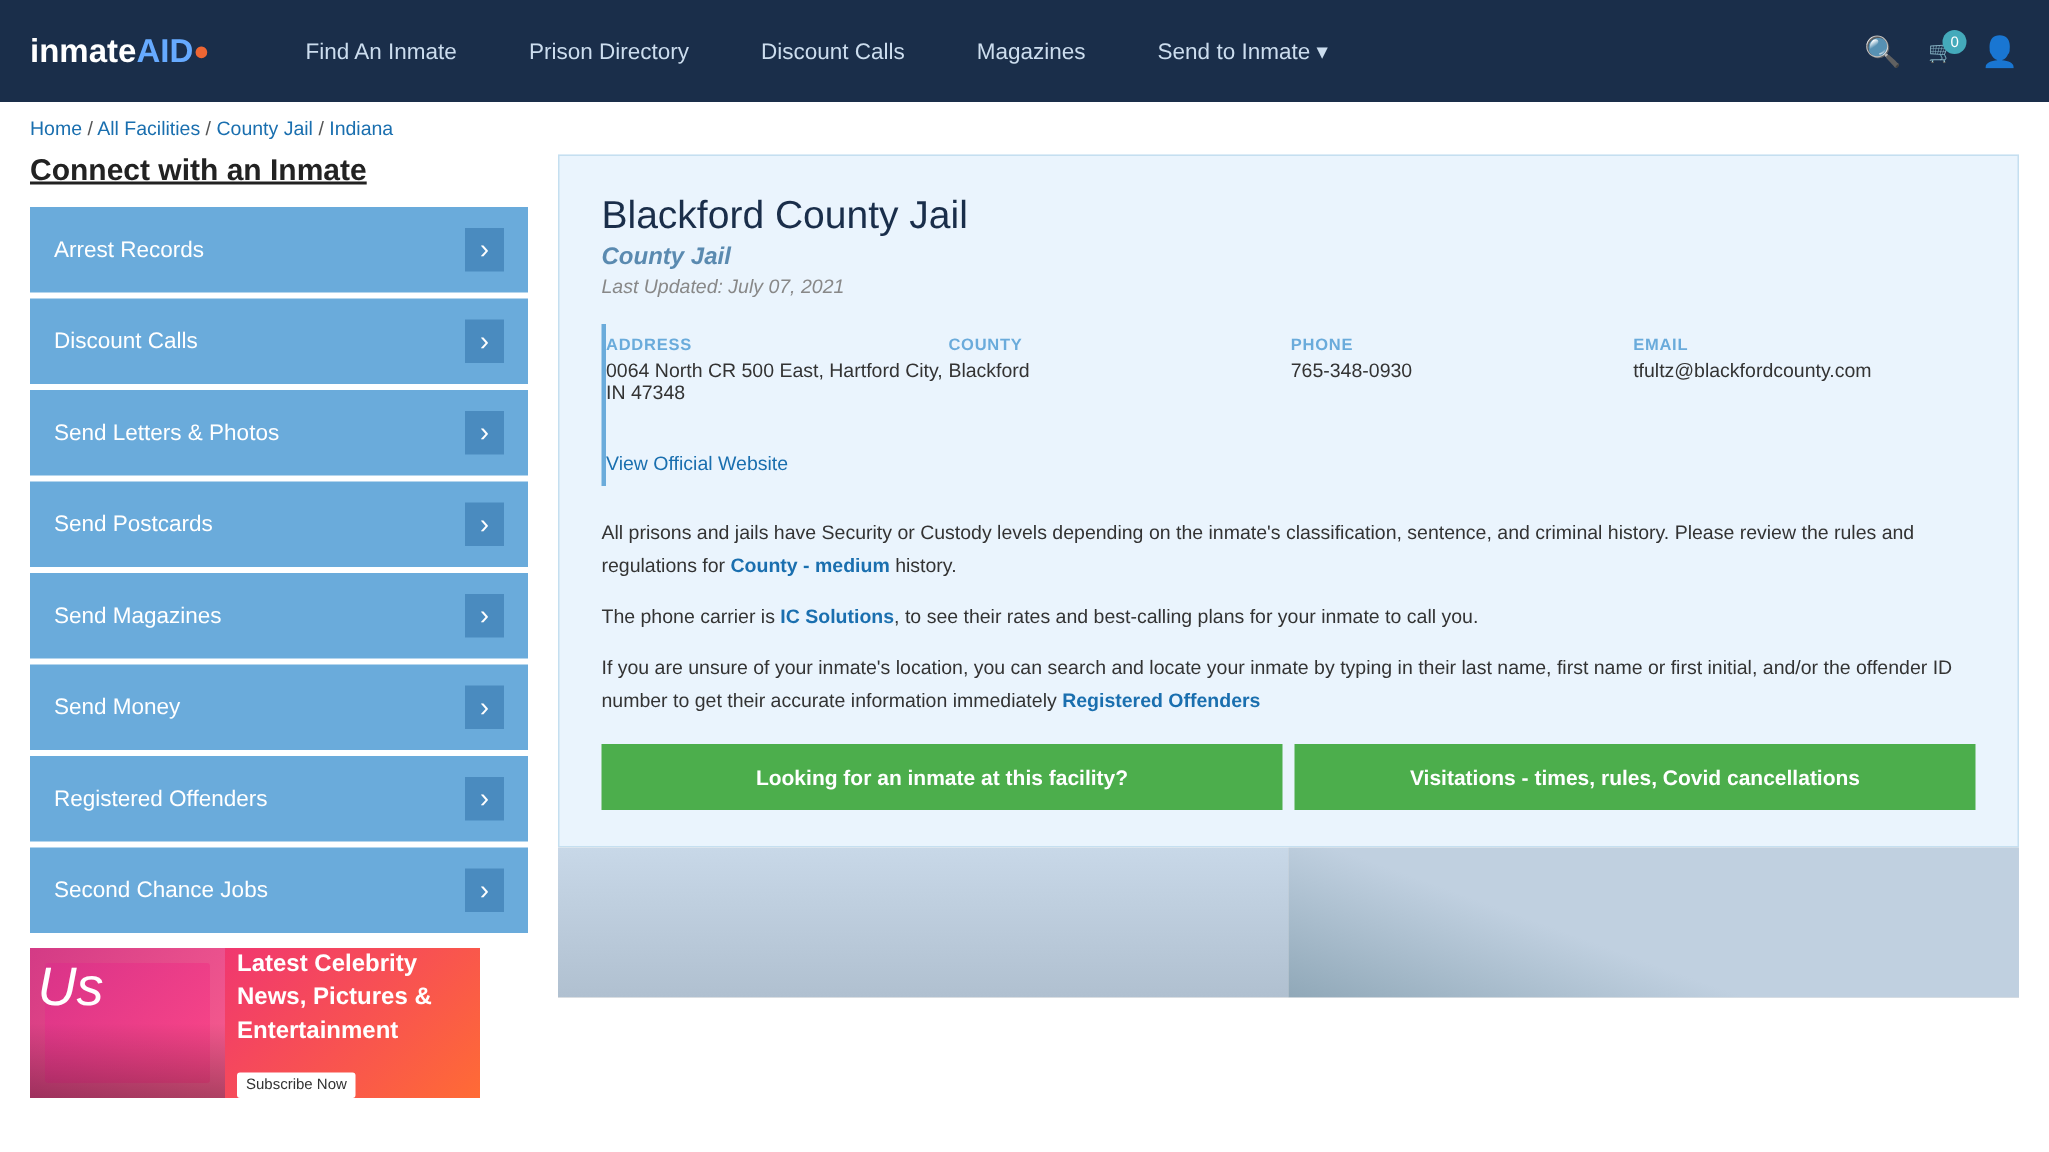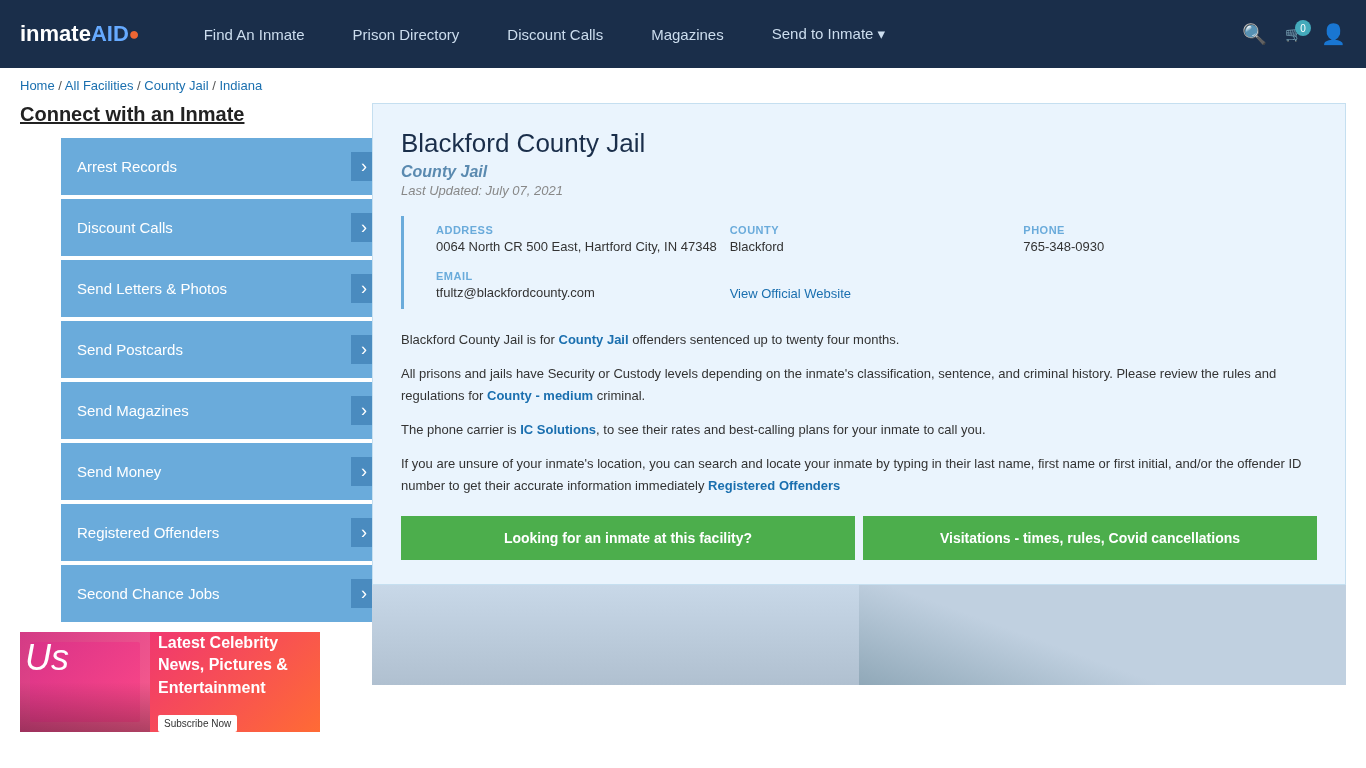--- a/index.html
+++ b/index.html
@@ -101,21 +101,20 @@
       justify-content: space-between;
       background: #6aabdb;
       color: #fff;
       padding: 14px 16px;
       margin-bottom: 4px;
       cursor: pointer;
       font-size: 15px;
       border: none;
       width: 100%;
       text-align: right;
-      margin-left: 41px;
     }
     .sidebar-btn .arrow {
       background: #4a8bbf;
       padding: 4px 10px;
       font-size: 18px;
     }
     .sidebar-ad {
       margin-top: 10px;
       width: 300px;
       height: 100px;
@@ -183,24 +182,24 @@
       font-weight: bold;
     }
     .facility-updated {
       font-size: 13px;
       color: #888;
       font-style: italic;
       margin-bottom: 18px;
     }
     .facility-info-grid {
       display: grid;
-      grid-template-columns: 1fr 1fr 1fr;
+      grid-template-columns: 1fr 1fr 1fr 1fr;
       gap: 0;
       border-left: 3px solid #6aabdb;
-      padding-left: 32px;
+      padding-left: 0;
       margin-bottom: 20px;
     }
     .info-block {
       padding: 8px 0;
     }
     .info-label {
       font-size: 11px;
       font-weight: bold;
       color: #6aabdb;
       letter-spacing: 0.5px;
@@ -389,24 +388,21 @@
           <div class="info-value">tfultz@blackfordcounty.com</div>
         </div>
         <div class="info-block">
           <div class="info-label">&nbsp;</div>
           <a class="info-link" href="#">View Official Website</a>
         </div>
       </div>
 
       <div class="facility-description">
         <p>
-          <span>Blackford County Jail is for </span><a href="#">County Jail</a><span> offenders sentenced up to twenty four months.</span>
-        </p>
-        <p>
-          <span>All prisons and jails have Security or Custody levels depending on the inmate's classification, sentence, and criminal history. Please review the rules and regulations for </span><a href="#">County - medium</a><span> criminal.</span>
+          <span>All prisons and jails have Security or Custody levels depending on the inmate's classification, sentence, and criminal history. Please review the rules and regulations for </span><a href="#">County - medium</a><span> history.</span>
         </p>
         <p>
           <span>The phone carrier is </span><a href="#">IC Solutions</a><span>, to see their rates and best-calling plans for your inmate to call you.</span>
         </p>
         <p>
           <span>If you are unsure of your inmate's location, you can search and locate your inmate by typing in their last name, first name or first initial, and/or the offender ID number to get their accurate information immediately </span><a href="#">Registered Offenders</a>
         </p>
       </div>
 
       <div class="action-buttons">

